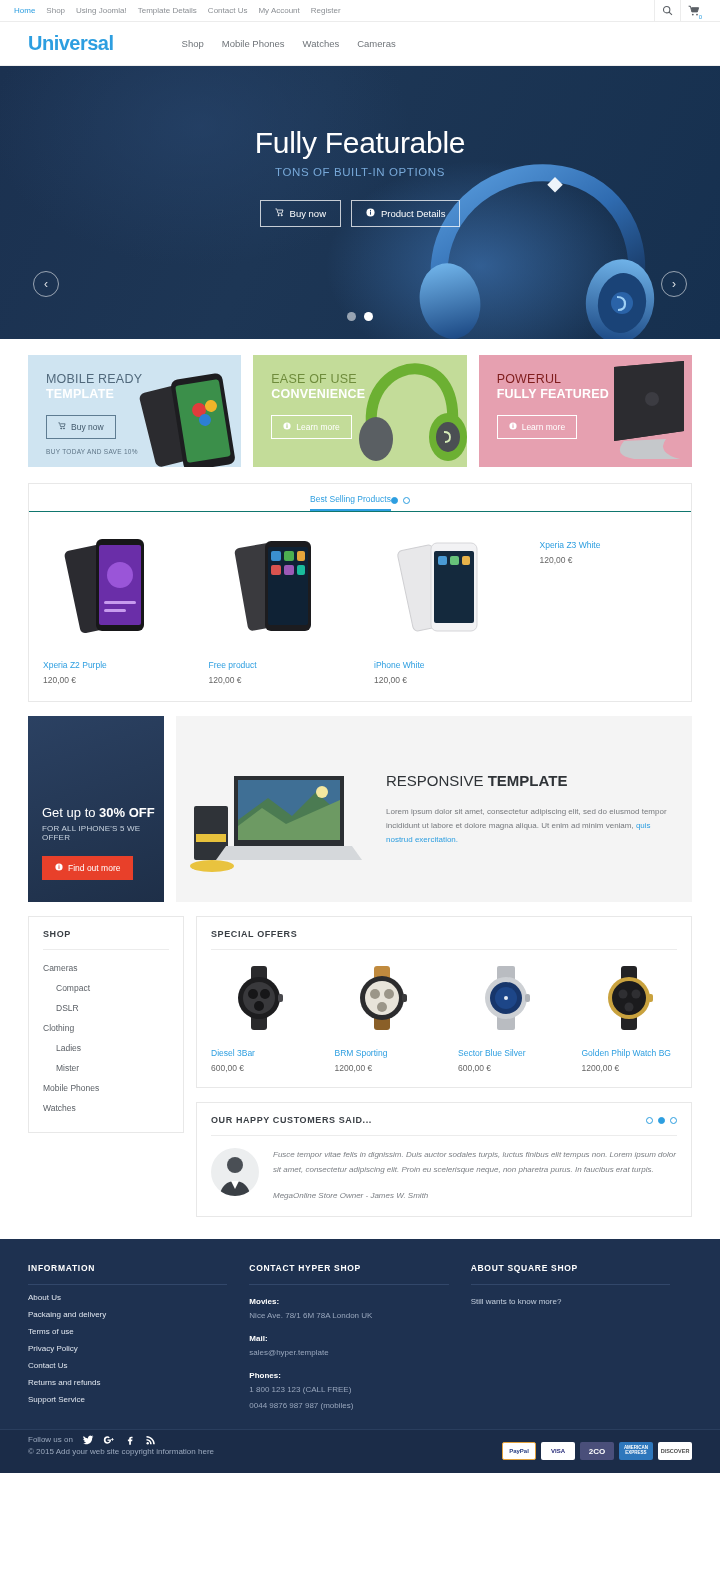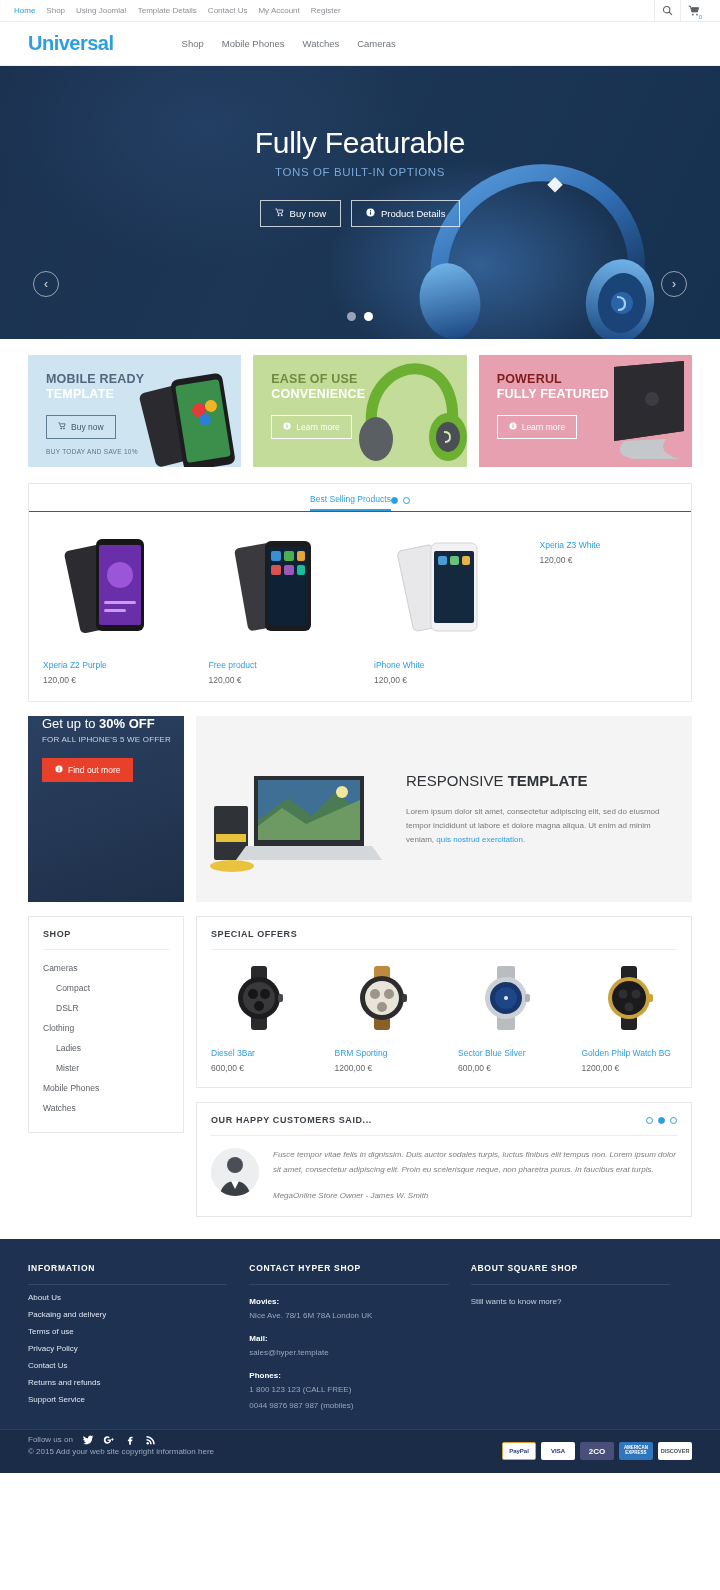--- a/index.html
+++ b/index.html
@@ -69,21 +69,21 @@
   .hero-dots { position: absolute; bottom: 18px; left: 0; right: 0; display: flex; justify-content: center; gap: 8px; }
   .hdot { width: 9px; height: 9px; border-radius: 50%; background: rgba(255,255,255,0.55); cursor: pointer; }
   .hdot.active { background: #fff; }
 
   
   .promos { display: flex; gap: 12px; padding: 16px 28px 0; }
   .promo { flex: 1; height: 112px; position: relative; overflow: hidden; padding: 17px 0 0 18px; }
   .promo.blue { background: #cfe4f1; }
   .promo.green { background: #c3dc99; }
   .promo.pink { background: #e6a0b0; }
-  .promo-l1 { font-size: 12.5px; font-weight: 700; letter-spacing: 0.2px; }
+  .promo-l1 { font-size: 12.5px; font-weight: 400; letter-spacing: 0.2px; }
   .promo-l2 { font-size: 12.5px; font-weight: bold; color: #fff; letter-spacing: 0.2px; margin-top: 1px;}
   .promo.blue .promo-l1 { color: #51697c; }
   .promo.green .promo-l1 { color: #6f8c3c; }
   .promo.pink .promo-l1 { color: #7f1d1d; }
   .promo-btn {
     margin-top: 14px; display: inline-flex; align-items: center; gap: 5px;
     font-size: 8.5px; padding: 6px 11px; cursor: pointer; background: transparent; font-family: inherit;
   }
   .promo.blue .promo-btn { border: 1px solid #5e7c92; color: #41586b; }
   .promo.green .promo-btn, .promo.pink .promo-btn { border: 1px solid #fff; color: #fff; }
@@ -102,23 +102,23 @@
   .dot.active { background: #2d9ee0; }
   .products { display: flex; padding: 14px 0 16px; }
   .product { flex: 1; padding: 0 14px; }
   .p-img { height: 120px; display: flex; align-items: center; justify-content: center; }
   .p-name { font-size: 8.5px; color: #2d9ee0; margin-top: 14px; }
   .p-price { font-size: 8.5px; color: #666; margin-top: 5px; }
 
   
   .midrow { display: flex; gap: 12px; padding: 14px 28px 0; }
   .offer {
-    width: 156px; height: 186px; position: relative; overflow: hidden;
+    width: 136px; height: 186px; position: relative; overflow: hidden;
     background: linear-gradient(160deg,#2b4162,#1e2f48);
-    display: flex; flex-direction: column; padding: 0 0 22px 14px;
+    display: flex; flex-direction: column; justify-content: flex-end; padding: 0 0 22px 14px;
   }
   .offer-l1 { font-size: 13px; color: #fff; }
   .offer-l1 b { font-weight: bold; }
   .offer-l2 { font-size: 8px; color: #c9d4e0; margin-top: 4px; letter-spacing: 0.2px; }
   .offer-btn {
     margin-top: 14px; align-self: flex-start; background: #e8402a; color: #fff; border: none;
     font-size: 8.5px; padding: 7px 13px; display: flex; align-items: center; gap: 5px;
     cursor: pointer; font-family: inherit;
   }
   .responsive {

